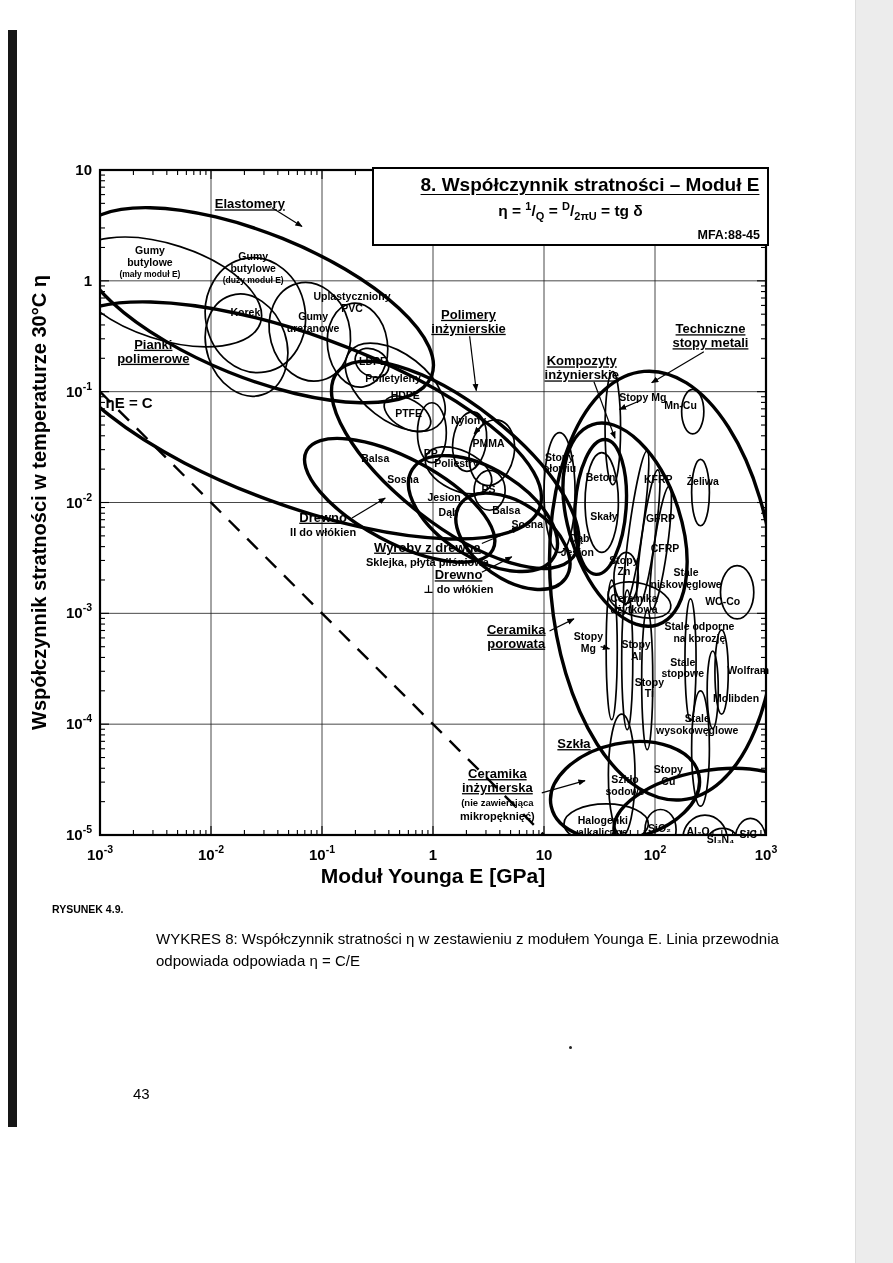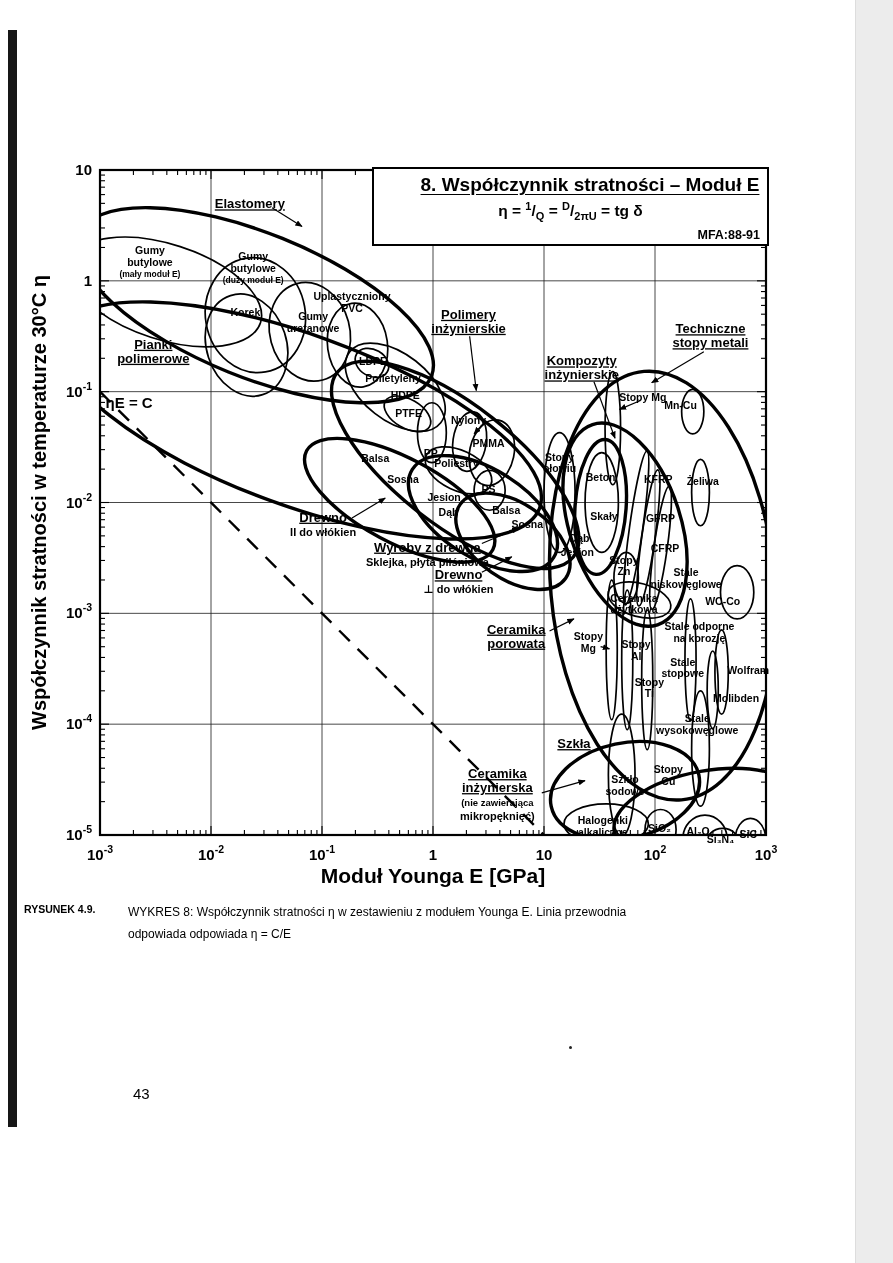--- a/index.html
+++ b/index.html
@@ -9,23 +9,23 @@
   #scan-band-right{position:absolute;right:0;top:0;width:37px;height:1263px;background:#ececec;border-left:1px solid #ddd;}
   #chart-svg{position:absolute;left:0;top:0;}
   #title-box{position:absolute;left:372px;top:167px;width:397px;height:79px;background:#fff;
              border:2.5px solid #000;box-sizing:border-box;z-index:5;}
   #title-box .t{margin-top:5px;text-align:center;font-size:19px;font-weight:700;
                 text-decoration:underline;text-underline-offset:3px;padding-left:39px;}
   #title-box .f{margin-top:4px;text-align:center;font-size:15.5px;font-weight:700;}
   #title-box .f sup{font-size:11px;}
   #title-box .f sub{font-size:11px;}
   #title-box .m{position:absolute;right:7px;bottom:2px;font-size:12.5px;font-weight:700;}
-  #caption{position:absolute;left:24px;top:901px;width:800px;display:flex;}
+  #caption{position:absolute;left:52px;top:901px;width:800px;display:flex;}
   #caption .ref{width:104px;flex:none;font-size:10.5px;font-weight:700;padding-top:2px;}
-  #caption .txt{font-size:12px;line-height:22px;}
+  #caption .txt{font-size:15px;line-height:22px;margin-top:27px;}
   #page-number{position:absolute;left:133px;top:1085px;font-size:15px;}
   #scan-dot{position:absolute;left:569px;top:1046px;width:3px;height:3px;border-radius:50%;background:#222;}
   svg text{fill:#000;}
 </style>
 </head>
 <body>
 
 <div id="page">
   <div id="scan-band-left"></div>
   <div id="scan-band-right"></div>
@@ -413,21 +413,21 @@
       <text x="92" y="618.3333333333333" text-anchor="end" font-size="15" font-weight="700"><tspan>10</tspan><tspan dy="-7" font-size="10.5">-3</tspan></text>
       <text x="92" y="729.1666666666666" text-anchor="end" font-size="15" font-weight="700"><tspan>10</tspan><tspan dy="-7" font-size="10.5">-4</tspan></text>
       <text x="92" y="840" text-anchor="end" font-size="15" font-weight="700"><tspan>10</tspan><tspan dy="-7" font-size="10.5">-5</tspan></text>
       <text x="433" y="883" text-anchor="middle" font-size="21" font-weight="700">Moduł Younga E [GPa]</text>
       <text x="46" y="502.5" text-anchor="middle" font-size="20" font-weight="700" transform="rotate(-90 46 502.5)">Współczynnik stratności w temperaturze 30°C η</text>
     </svg>
 
   <div id="title-box">
     <div class="t">8. Współczynnik stratności – Moduł E</div>
     <div class="f">η = <sup>1</sup>/<sub>Q</sub> = <sup>D</sup>/<sub>2πU</sub> = tg δ</div>
-    <div class="m">MFA:88-91</div>
+    <div class="m">MFA:88-45</div>
   </div>
 
   <div id="caption">
     <div class="ref">RYSUNEK 4.9.</div>
     <div class="txt">
       <div>WYKRES 8: Współczynnik stratności η w zestawieniu z modułem Younga E. Linia przewodnia</div>
       <div>odpowiada odpowiada η = C/E</div>
     </div>
   </div>
 

